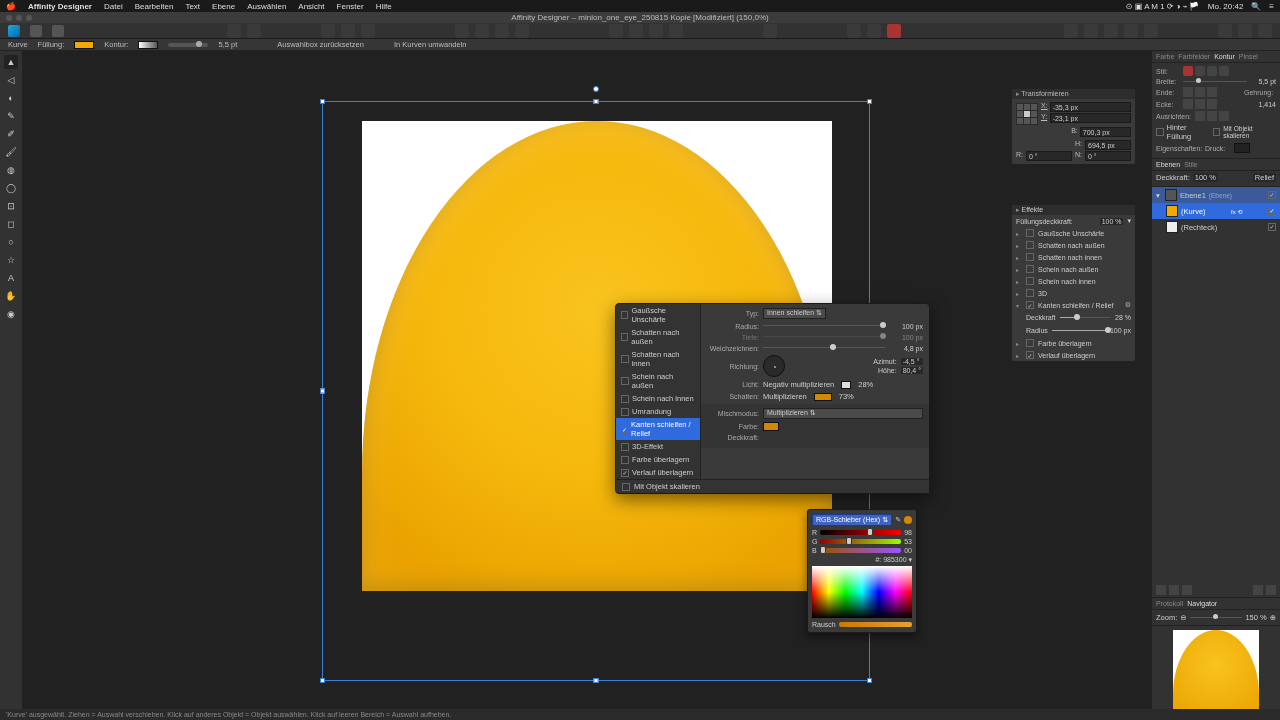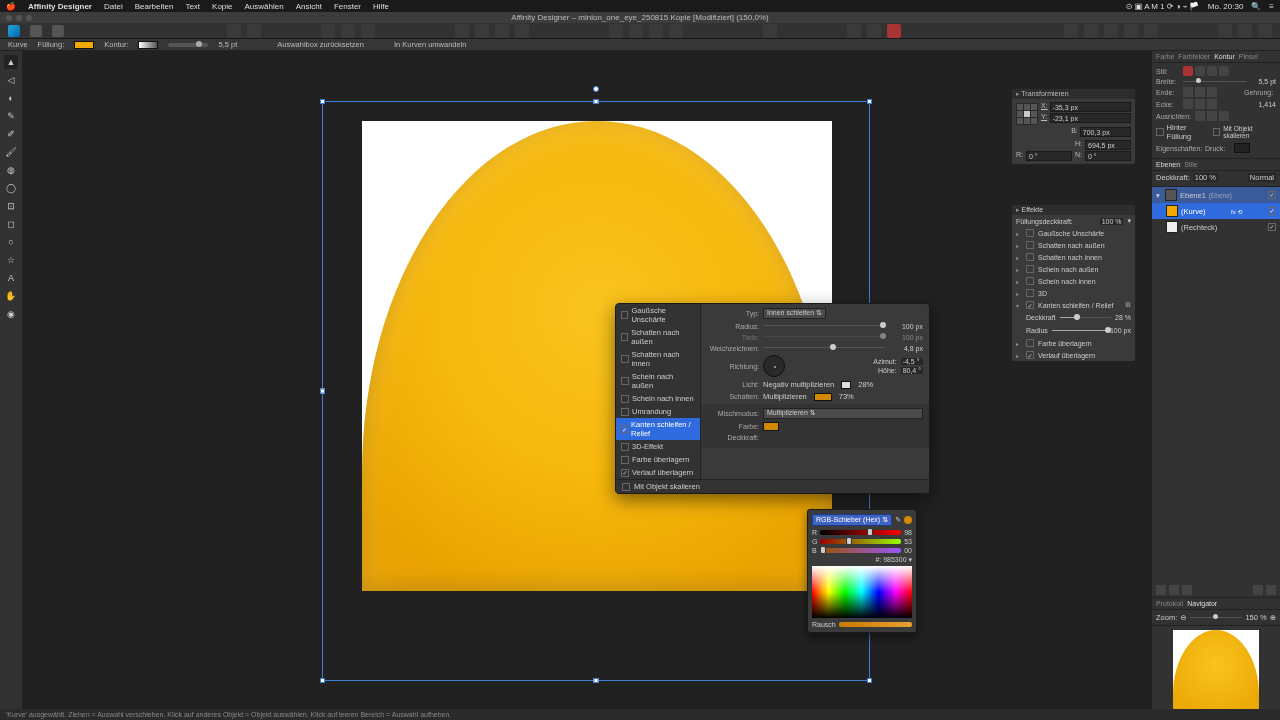--- a/index.html
+++ b/index.html
@@ -129,28 +129,28 @@
 </style>
 </head>
 <body>
 
 <div class="menubar">
   <span>🍎</span>
   <b>Affinity Designer</b>
   <span>Datei</span>
   <span>Bearbeiten</span>
   <span>Text</span>
-  <span>Kopie</span>
+  <span>Ebene</span>
   <span>Auswählen</span>
   <span>Ansicht</span>
   <span>Fenster</span>
   <span>Hilfe</span>
   <div class="right">
     <span>⊙ ▣ A M 1 ⟳ ◑ ⌁ 🏳️</span>
-    <span>Mo. 20:30</span>
+    <span>Mo. 20:42</span>
     <span>🔍</span>
     <span>≡</span>
   </div>
 </div>
 
 <div class="titlebar">
   <div class="traffic">
       <div></div>
       <div></div>
       <div></div>
@@ -335,21 +335,21 @@
     </div>
 
     <div class="tabs">
       <span class="act">Ebenen</span>
       <span>Stile</span>
     </div>
     <div class="sec" style="padding:2px 4px;">
       <div class="srow">
           <span>Deckkraft:</span>
           <span style="background:#282828;padding:0 2px;">100 %</span>
-          <span style="background:#282828;padding:0 2px;margin-left:auto;">Normal</span>
+          <span style="background:#282828;padding:0 2px;margin-left:auto;">Relief</span>
         </div>
     </div>
     <div class="layerlist" style="flex:0 0 auto;">
       <div class="layer" style="background:#3a5a9a;">
           <span style="width:6px">▾</span>
           <div class="thumb"></div>
           <span>Ebene1</span>
           <span style="color:#9ab;font-size:6.5px">(Ebene)</span>
           <div class="vis on"></div>
         </div>

